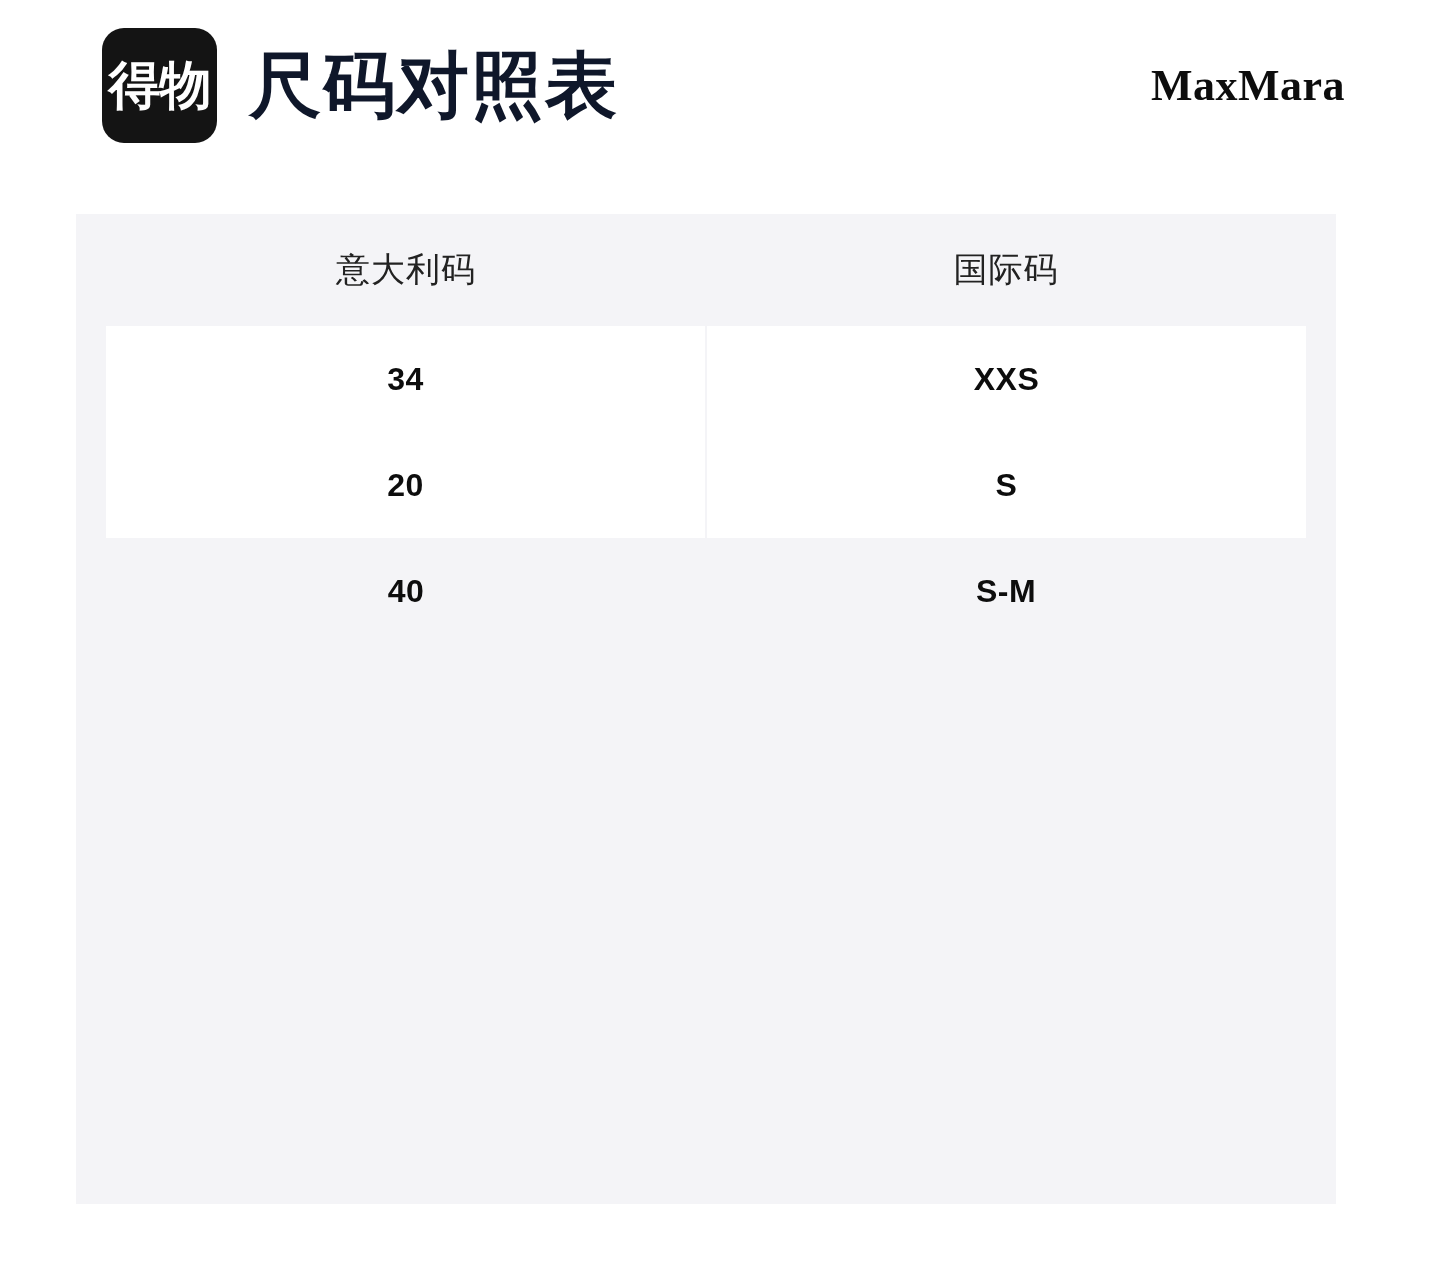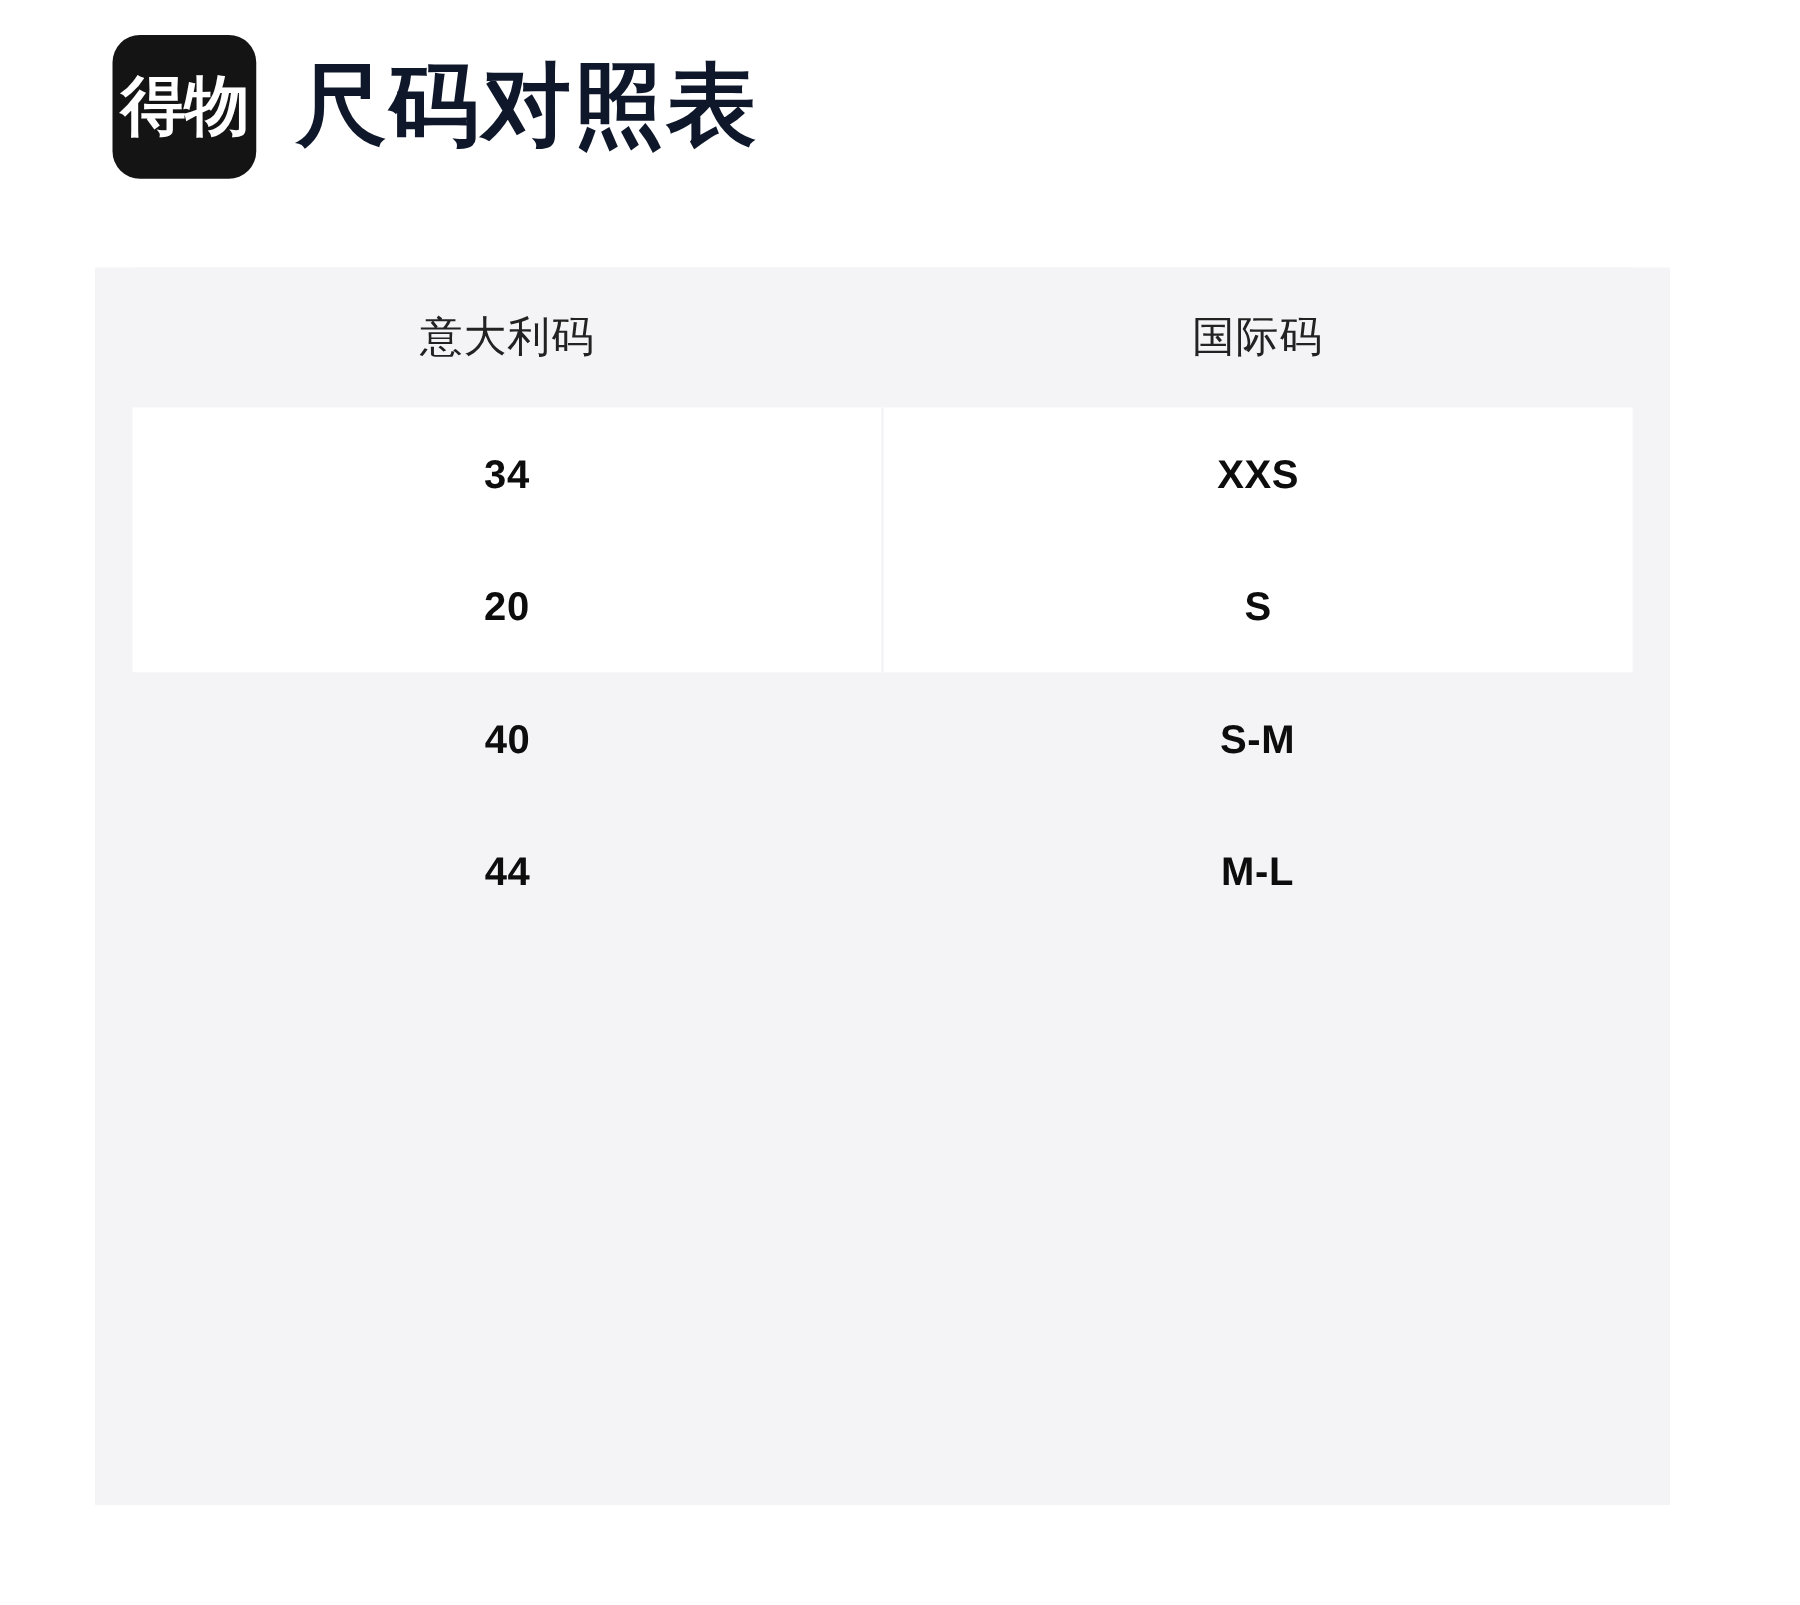--- a/index.html
+++ b/index.html
@@ -18,25 +18,26 @@
     position: relative;
     width: 1440px;
     height: 1284px;
     background: #ffffff;
   }
 
   
   .header {
     position: absolute;
     top: 20px;
-    left: 90px;
+    left: 102px;
     right: 95px;
     height: 130px;
     display: flex;
     align-items: center;
+    justify-content: center;
   }
   .brand-badge {
     width: 115px;
     height: 115px;
     background: #141414;
     border-radius: 22px;
     display: flex;
     align-items: center;
     justify-content: center;
     flex: 0 0 auto;
@@ -122,20 +123,21 @@
 </head>
 <body>
 
 <div class="page">
 
   <div class="header">
     <div class="brand-badge">
       <span>得物</span>
     </div>
     <div class="title">尺码对照表</div>
+    <div class="logo">MaxMara</div>
   </div>
 
   <div class="table-wrap">
     <table class="size-table">
       <colgroup>
         <col class="col-a">
         <col class="col-b">
       </colgroup>
       <thead>
         <tr>
@@ -149,21 +151,17 @@
           <td class="cell-right">XXS</td>
         </tr>
         <tr class="odd">
           <td class="cell-left">20</td>
           <td class="cell-right">S</td>
         </tr>
         <tr class="even">
           <td class="cell-left">40</td>
           <td class="cell-right">S-M</td>
         </tr>
-        <tr class="even">
-          <td class="cell-left">44</td>
-          <td class="cell-right">M-L</td>
-        </tr>
       </tbody>
     </table>
   </div>
 
 </div>
 
 </body></html>

